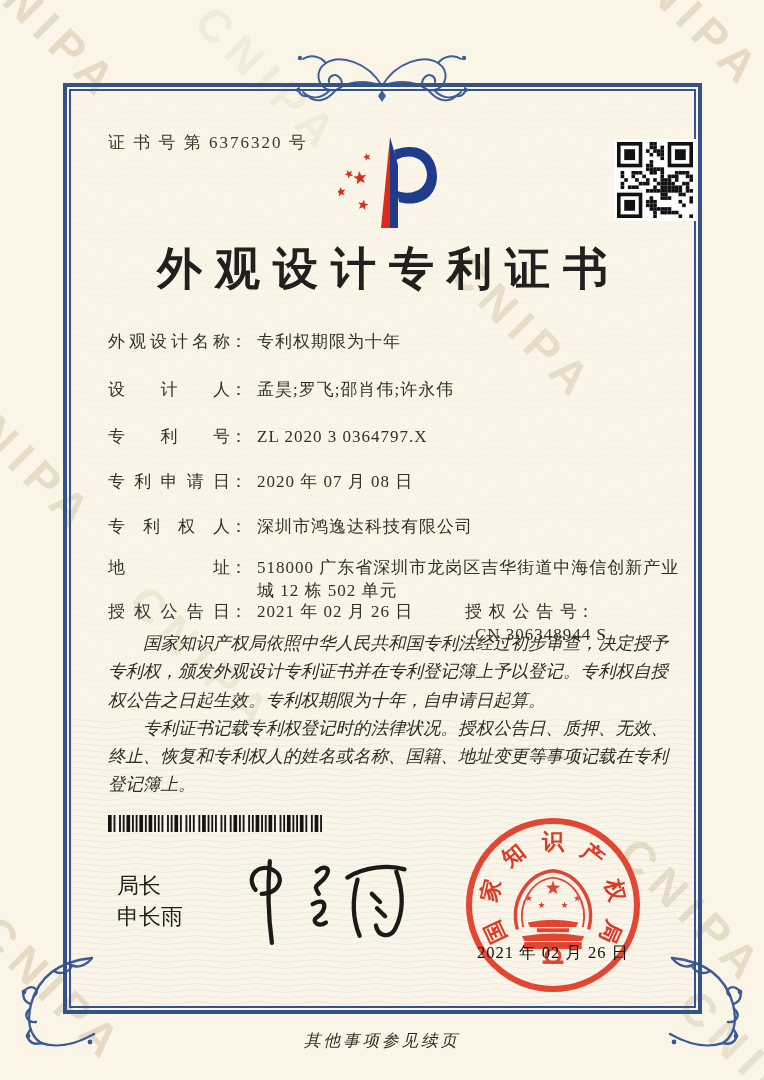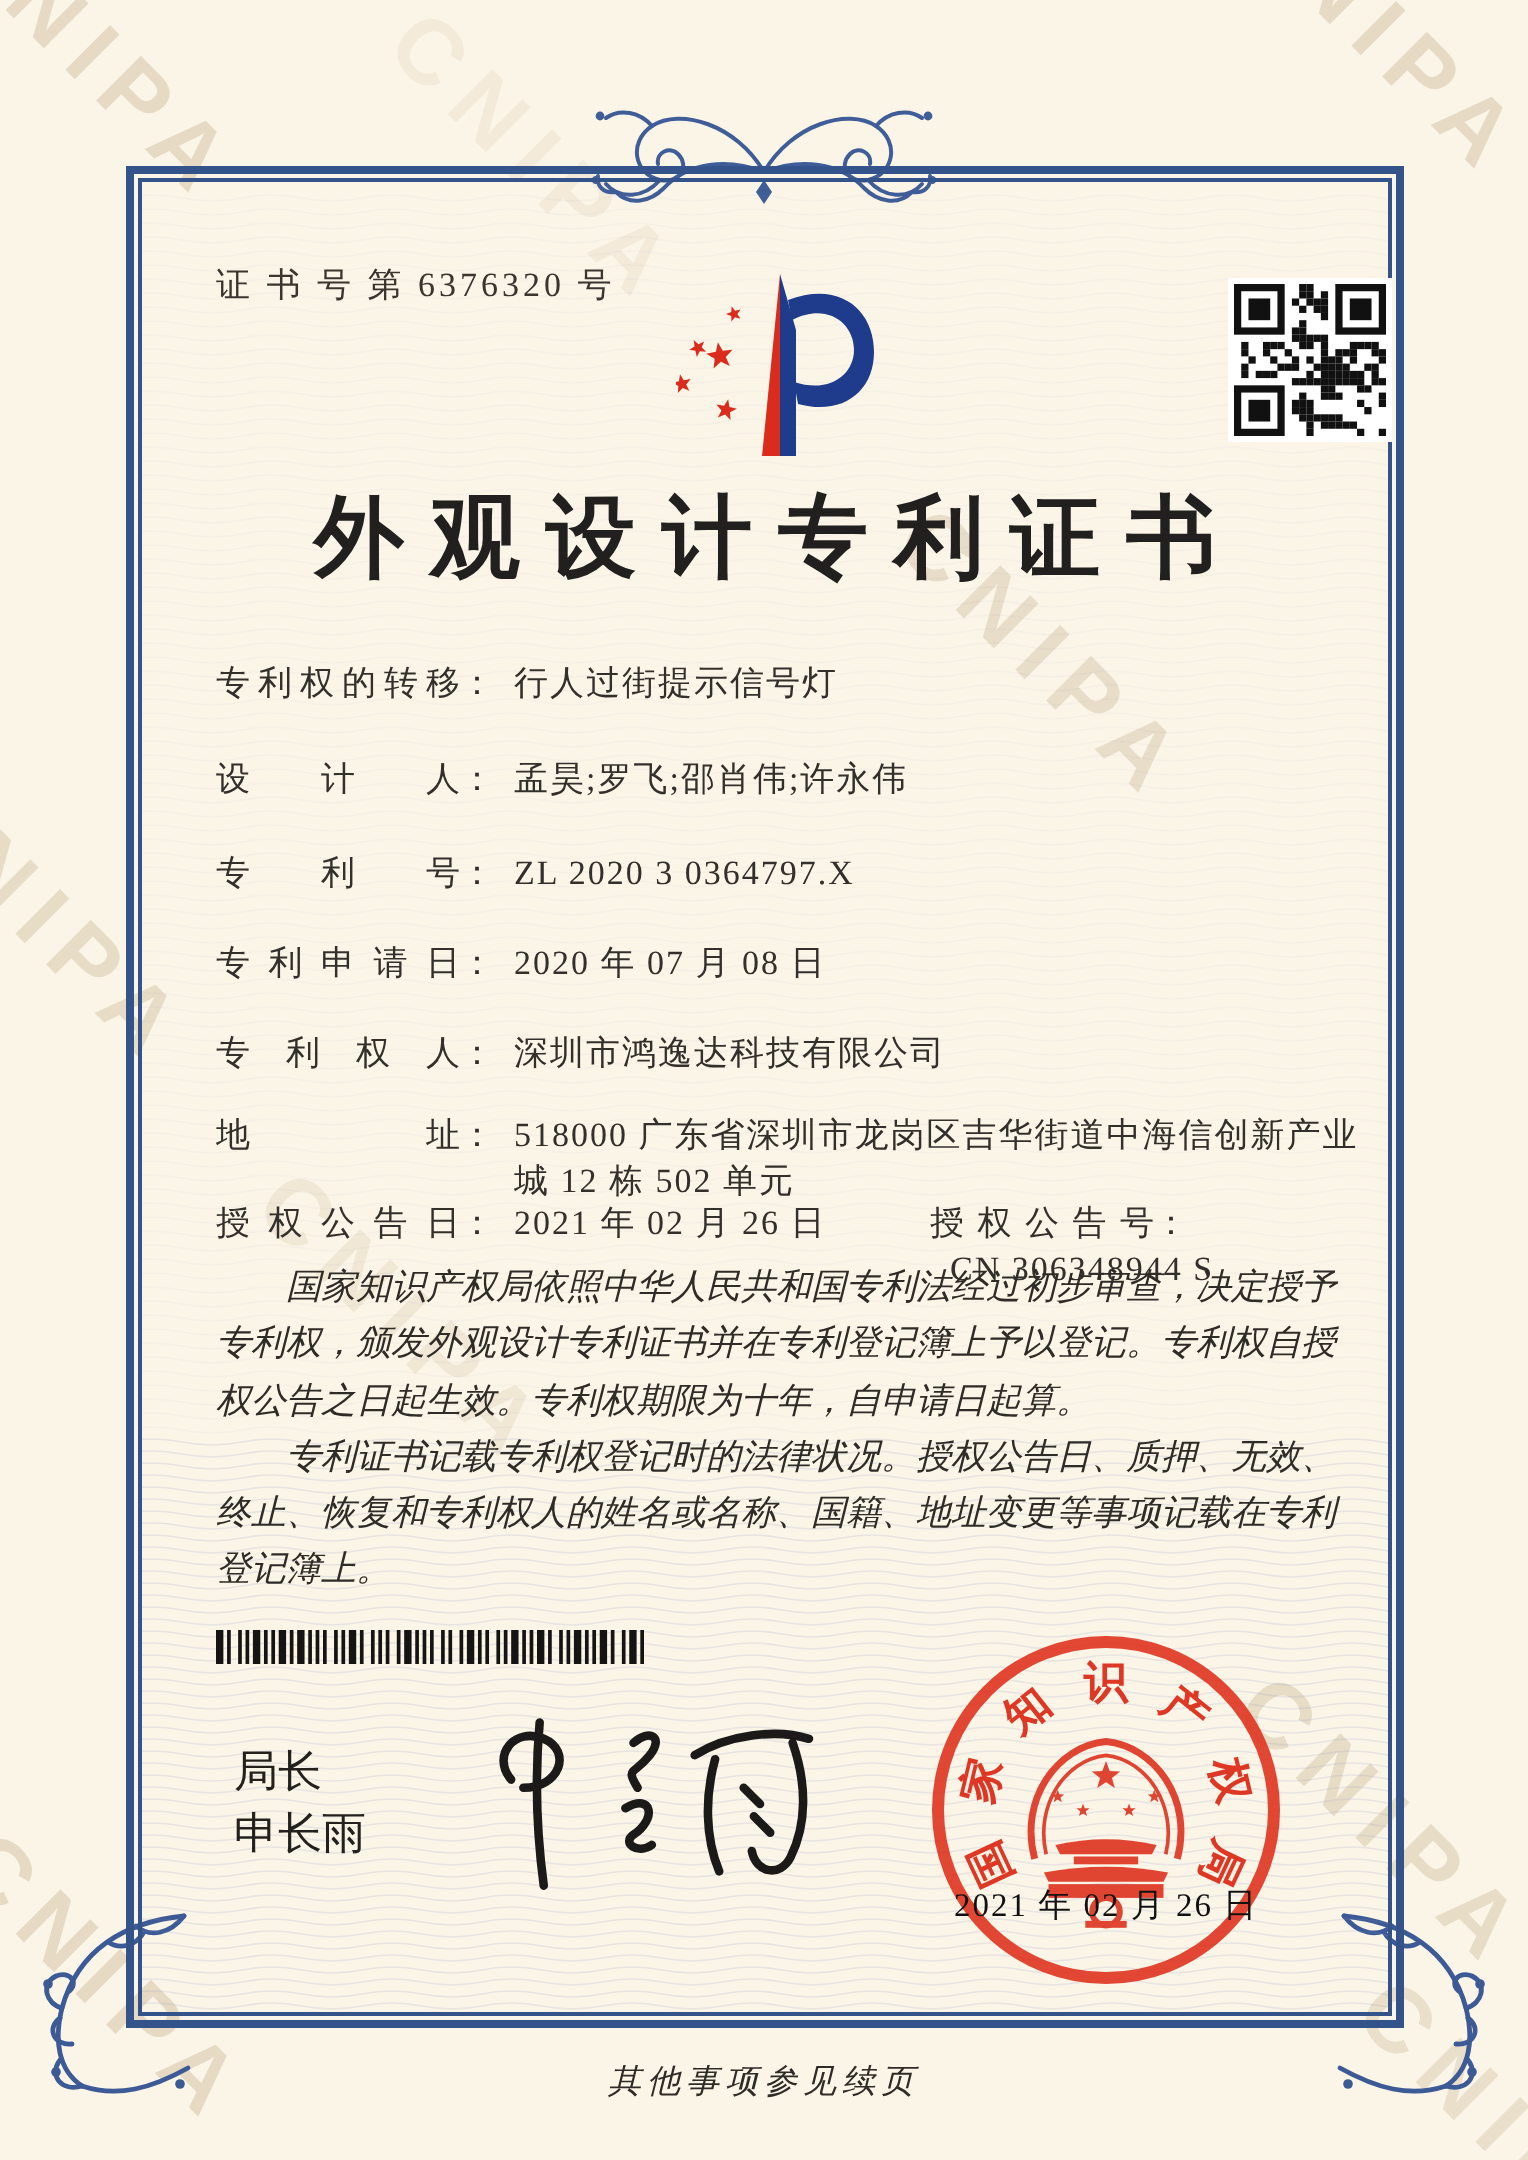--- a/index.html
+++ b/index.html
@@ -396,21 +396,21 @@
           <rect x="15" y="1" width="5" height="5" fill="#fff"></rect>
           <rect x="16" y="2" width="3" height="3" fill="#111"></rect>
           <rect x="0" y="14" width="7" height="7" fill="#111"></rect>
           <rect x="1" y="15" width="5" height="5" fill="#fff"></rect>
           <rect x="2" y="16" width="3" height="3" fill="#111"></rect>
         </svg>
 
       <div class="title">外观设计专利证书</div>
 
       <div class="frow" style="top:239px">
-        <span class="flabel">专利权的转移</span><span class="fcolon">：</span><span class="fvalue">行人过街提示信号灯</span>
+        <span class="flabel">外观设计名称</span><span class="fcolon">：</span><span class="fvalue">专利权期限为十年</span>
       </div>
       <div class="frow" style="top:287px">
         <span class="flabel">设 计 人</span><span class="fcolon">：</span><span class="fvalue">孟昊;罗飞;邵肖伟;许永伟</span>
       </div>
       <div class="frow" style="top:334px">
         <span class="flabel">专 利 号</span><span class="fcolon">：</span><span class="fvalue">ZL 2020 3 0364797.X</span>
       </div>
       <div class="frow" style="top:379px">
         <span class="flabel">专利申请日</span><span class="fcolon">：</span><span class="fvalue">2020 年 07 月 08 日</span>
       </div>

